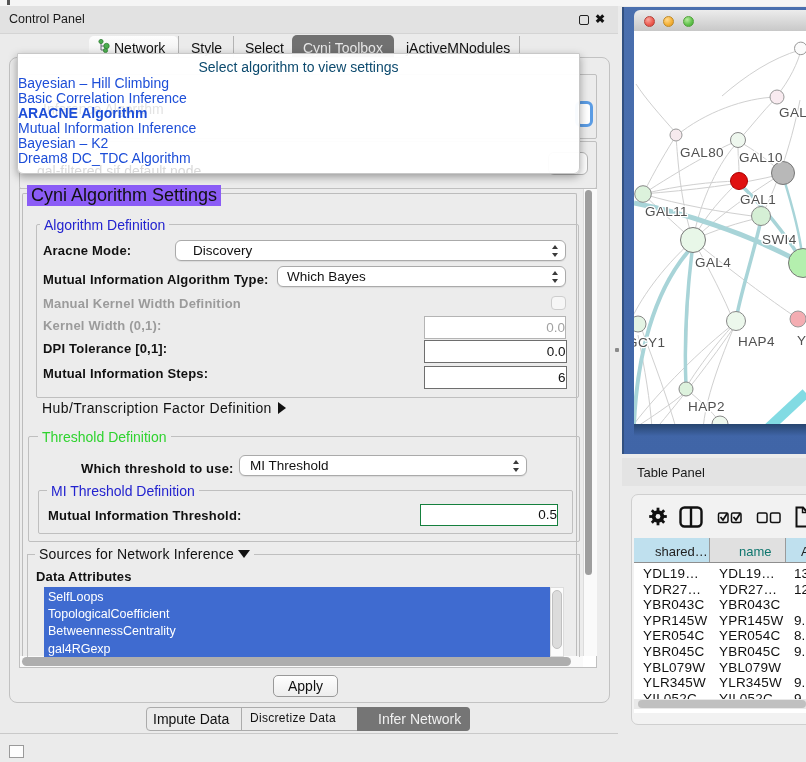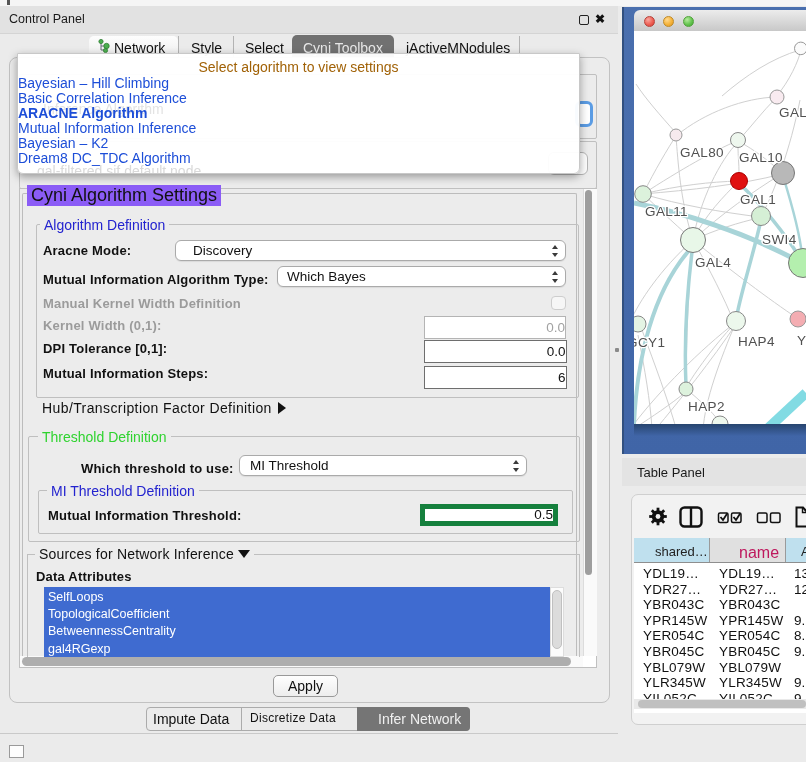--- a/index.html
+++ b/index.html
@@ -113,21 +113,21 @@
 <div class="lbl" style="left:81px;top:461px;">Which threshold to use:</div>
 <div class="combo" style="left:239px;top:455px;width:288px;height:21px;box-sizing:border-box;">
     <span class="tx">MI Threshold</span>
     <span class="carets"></span>
   </div>
 
 <div class="grp" style="left:38px;top:490px;width:533px;height:42px;">
     <div class="ttl" style="left:8px;color:#2323cf;">MI Threshold Definition</div>
   </div>
 <div class="lbl" style="left:48px;top:508px;">Mutual Information Threshold:</div>
-<div class="field" style="left:420px;top:503.5px;width:138px;height:22px;border:5px solid #15803d;box-sizing:border-box;">0.5</div>
+<div class="field" style="left:420px;top:503.5px;width:138px;height:22px;border:1px solid #15803d;box-sizing:border-box;">0.5</div>
 
 <div class="abs" style="left:27px;top:554px;width:551px;height:102px;border:1px solid #bfbfbf;border-bottom:none;"></div>
 <div class="abs" style="left:35px;top:546px;background:#ececec;padding:0 4px;font-size:14px;letter-spacing:0.2px;color:#111;">Sources for Network Inference <span style="display:inline-block;width:0;height:0;border-left:6.5px solid transparent;border-right:6.5px solid transparent;border-top:8px solid #111;vertical-align:1px;"></span></div>
 <div class="lbl" style="left:36px;top:569px;">Data Attributes</div>
 
 <div class="abs" style="left:44px;top:587px;width:506px;height:70px;background:#3f6bd0;"></div>
 <div class="abs" style="left:48px;top:589px;font-size:12.5px;line-height:17.2px;color:#fff;">SelfLoops<br>TopologicalCoefficient<br>BetweennessCentrality<br>gal4RGexp</div>
 <div class="abs" style="left:550px;top:587px;width:14px;height:70px;background:#fcfcfc;border:1px solid #ddd;box-sizing:border-box;"></div>
 <div class="abs" style="left:552px;top:590px;width:10px;height:59px;background:#dcdcdc;border:1px solid #c0c0c0;border-radius:5px;box-sizing:border-box;"></div>
 
@@ -137,21 +137,21 @@
 <div class="abs" style="left:241px;top:707px;width:1px;height:24px;background:#ababab;"></div>
 <div class="abs" style="left:357px;top:707px;width:113px;height:24px;background:#757575;border-radius:0 4px 4px 0;"></div>
 <div class="abs" style="left:153px;top:711px;font-size:14px;color:#111;">Impute Data</div>
 <div class="abs" style="left:250px;top:711px;font-size:12px;letter-spacing:0.3px;color:#111;">Discretize Data</div>
 <div class="abs" style="left:378px;top:711px;font-size:14px;color:#f0f0f0;">Infer Network</div>
 
 <div class="abs" style="left:17px;top:53px;width:563px;height:121px;background:rgba(255,255,255,0.96);border:1px solid #c8c8c8;border-radius:0 0 6px 6px;box-shadow:0 3px 9px rgba(0,0,0,0.35);box-sizing:border-box;overflow:hidden;">
   <div class="abs" style="left:25px;top:47px;font-size:14px;color:#e3e3e3;">Inference Algorithm</div>
   <div class="abs" style="left:19px;top:109px;font-size:14px;color:#d9d9d9;">gal-filtered.sif default node</div>
 </div>
-<div class="abs" style="left:17px;top:59px;width:563px;text-align:center;font-size:14px;color:#a16207;">Select algorithm to view settings</div>
+<div class="abs" style="left:17px;top:59px;width:563px;text-align:center;font-size:14px;color:#0c4a6e;">Select algorithm to view settings</div>
 <div class="abs" style="left:18px;top:76px;font-size:14px;line-height:15px;color:#1d4ed8;">Bayesian – Hill Climbing<br>Basic Correlation Inference<br><b>ARACNE Algorithm</b><br>Mutual Information Inference<br>Bayesian – K2<br>Dream8 DC_TDC Algorithm</div>
 
 <div class="abs" style="left:9px;top:745px;width:15px;height:13px;background:#fdfdfd;border:1px solid #9a9a9a;box-sizing:border-box;"></div>
 
 <div class="abs" style="left:615px;top:348px;width:4px;height:4px;background:#8a8a8a;border-radius:1px;"></div>
 
 <div class="abs" style="left:622px;top:7px;width:184px;height:447px;background:linear-gradient(#4a6fae,#4065a7);"></div>
 <div class="abs" style="left:622px;top:7px;width:2px;height:447px;background:#32507f;"></div>
 
 <div class="abs" style="left:634px;top:10px;width:172px;height:21px;background:linear-gradient(#ececec,#c8c8c8);border-radius:6px 0 0 0;border-bottom:1px solid #8e8e8e;"></div>
@@ -269,20 +269,20 @@
   <path d="M148.5,1.5 h6.5 l4,4.5 v14.5 h-10.5 z" fill="none" stroke="#111" stroke-width="2"></path>
   <path d="M154.5,1.5 v5 h5" fill="none" stroke="#111" stroke-width="1.4"></path>
 </svg>
 
 <div class="abs" style="left:634px;top:538px;width:172px;height:175px;background:#fff;"></div>
 <div class="abs" style="left:634px;top:538px;width:76px;height:25px;background:#bfe0ee;border-right:1px solid #9a9a9a;box-sizing:border-box;"></div>
 <div class="abs" style="left:710px;top:538px;width:76px;height:25px;background:#e0e0e0;border-right:1px solid #9a9a9a;box-sizing:border-box;"></div>
 <div class="abs" style="left:786px;top:538px;width:20px;height:25px;background:#bfe0ee;"></div>
 <div class="abs" style="left:634px;top:562px;width:172px;height:1px;background:#8e8e8e;"></div>
 <div class="abs" style="left:655px;top:544px;font-size:13px;color:#222;">shared…</div>
-<div class="abs" style="left:739px;top:544px;font-size:16px;color:#be185d;">name</div>
+<div class="abs" style="left:739px;top:544px;font-size:13px;color:#0f766e;">name</div>
 <div class="abs" style="left:801px;top:544px;font-size:13px;color:#222;">A</div>
 <div class="abs" style="left:643px;top:566px;font-size:13.5px;letter-spacing:0.2px;line-height:15.6px;color:#111;">YDL19…<br>YDR27…<br>YBR043C<br>YPR145W<br>YER054C<br>YBR045C<br>YBL079W<br>YLR345W<br>YIL052C</div>
 <div class="abs" style="left:719px;top:566px;font-size:13.5px;letter-spacing:0.2px;line-height:15.6px;color:#111;">YDL19…<br>YDR27…<br>YBR043C<br>YPR145W<br>YER054C<br>YBR045C<br>YBL079W<br>YLR345W<br>YIL052C</div>
 <div class="abs" style="left:794px;top:566px;font-size:13.5px;line-height:15.6px;color:#111;">13<br>12<br><br>9.<br>8.<br>9.<br><br>9.<br>9.</div>
 
 <div class="abs" style="left:634px;top:699px;width:172px;height:10px;background:#e9e9e9;"></div>
 <div class="abs" style="left:638px;top:700px;width:168px;height:8px;background:#c0c0c0;border-radius:4px;"></div>
 
 </body></html>

